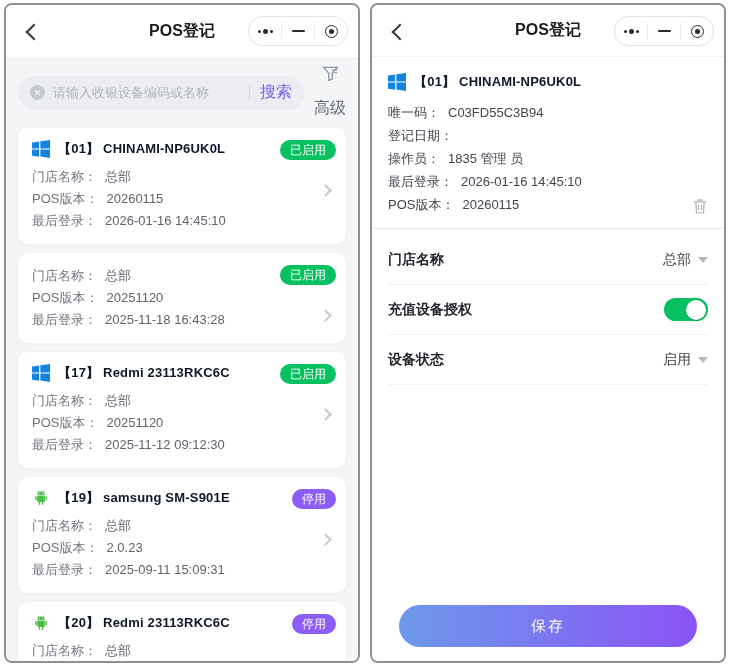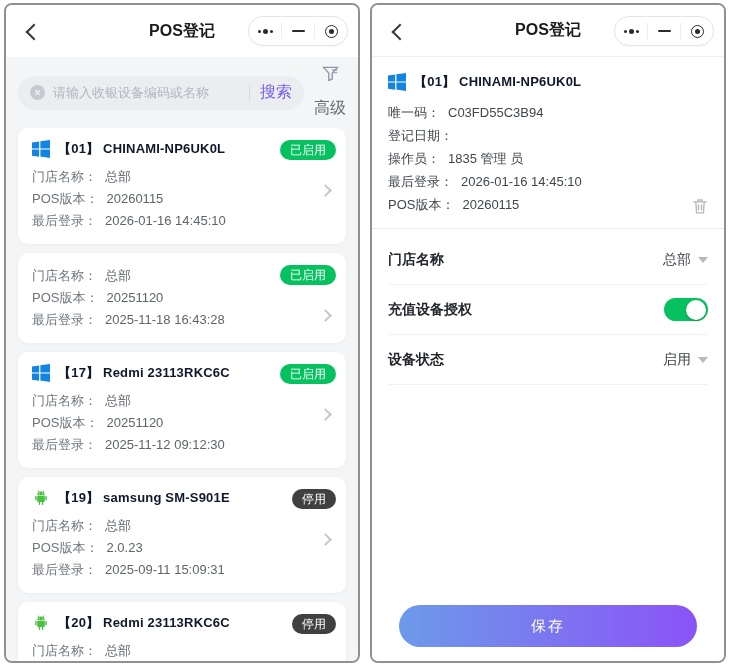--- a/index.html
+++ b/index.html
@@ -65,21 +65,21 @@
   }
   .card:first-of-type { margin-top:6px; }
   .card-title { display:flex; align-items:center; gap:8px; margin-bottom:8px; }
   .os-ic { width:18px; height:18px; flex:0 0 auto; }
   .card-name { font-size:13px; font-weight:700; color:#0f172a; letter-spacing:.2px; }
   .badge {
     position:absolute; right:10px; top:12px; color:#fff; font-size:12px;
     padding:3px 10px; border-radius:999px; line-height:1.2;
   }
   .badge-enabled { background:#07c160; }
-  .badge-disabled { background:#404040; }
+  .badge-disabled { background:#8b5cf6; }
   .card-line { font-size:13px; color:#70757d; line-height:22px; display:flex; gap:8px; }
   .card-line .v { color:#5f646c; }
   .chev {
     position:absolute; right:16px; top:58px; width:9px; height:9px;
     border-top:2px solid #c4c8ce; border-right:2px solid #c4c8ce; transform:rotate(45deg);
   }
 
   
   .detail-body { position:absolute; top:52px; bottom:0; left:0; right:0; background:#fff; overflow:hidden; }
   .info-section { position:relative; padding:16px 16px 12px 16px; border-bottom:1px solid #e9eaee; }

